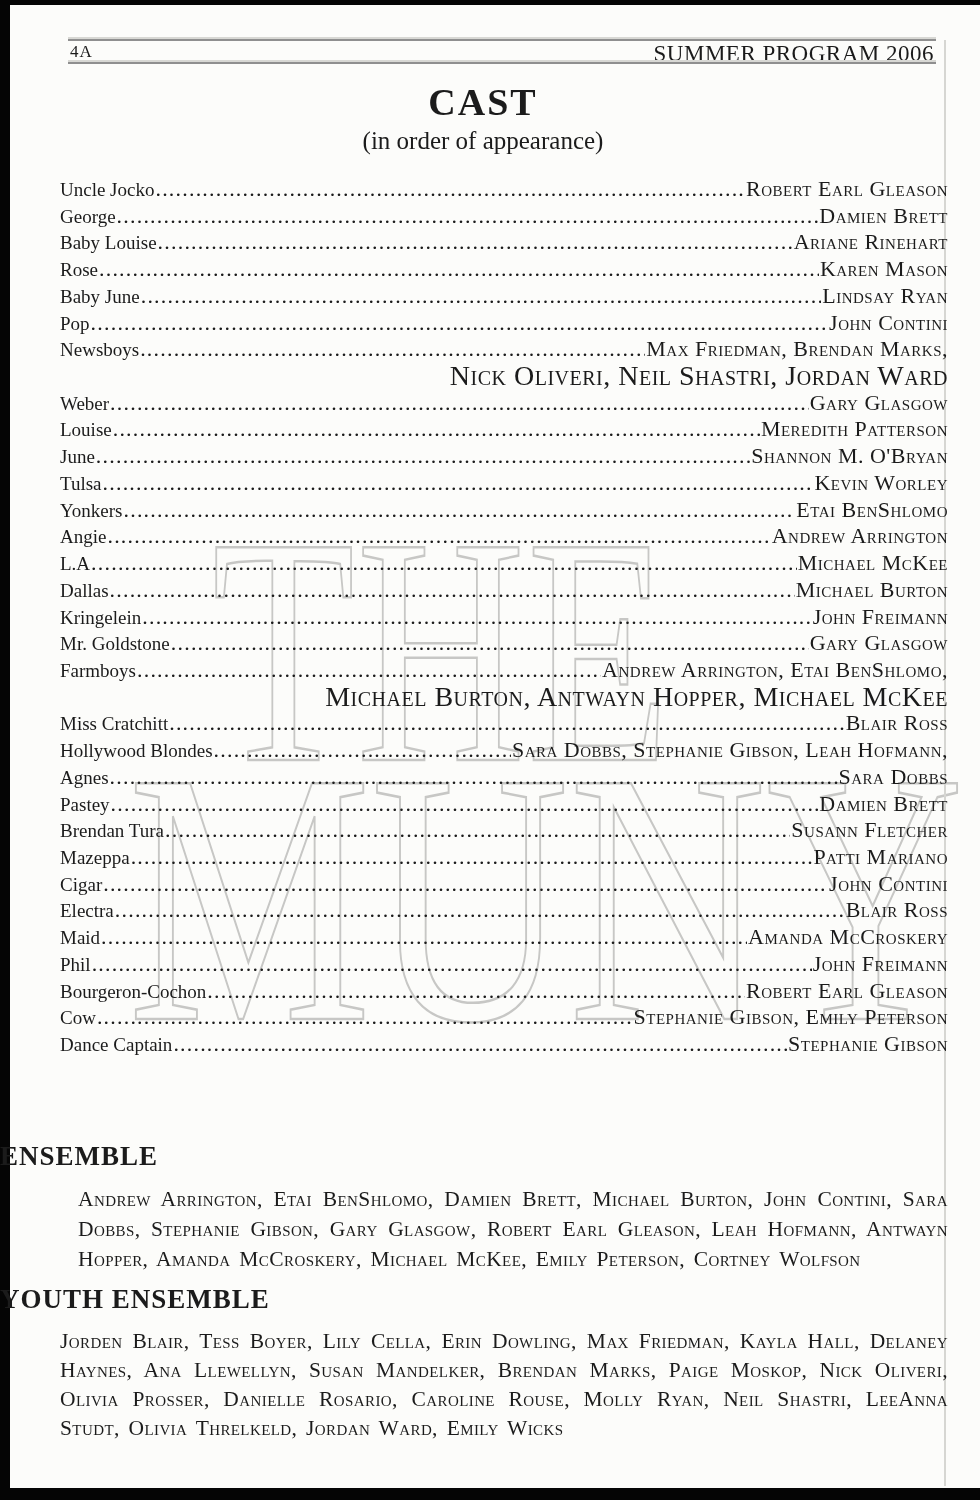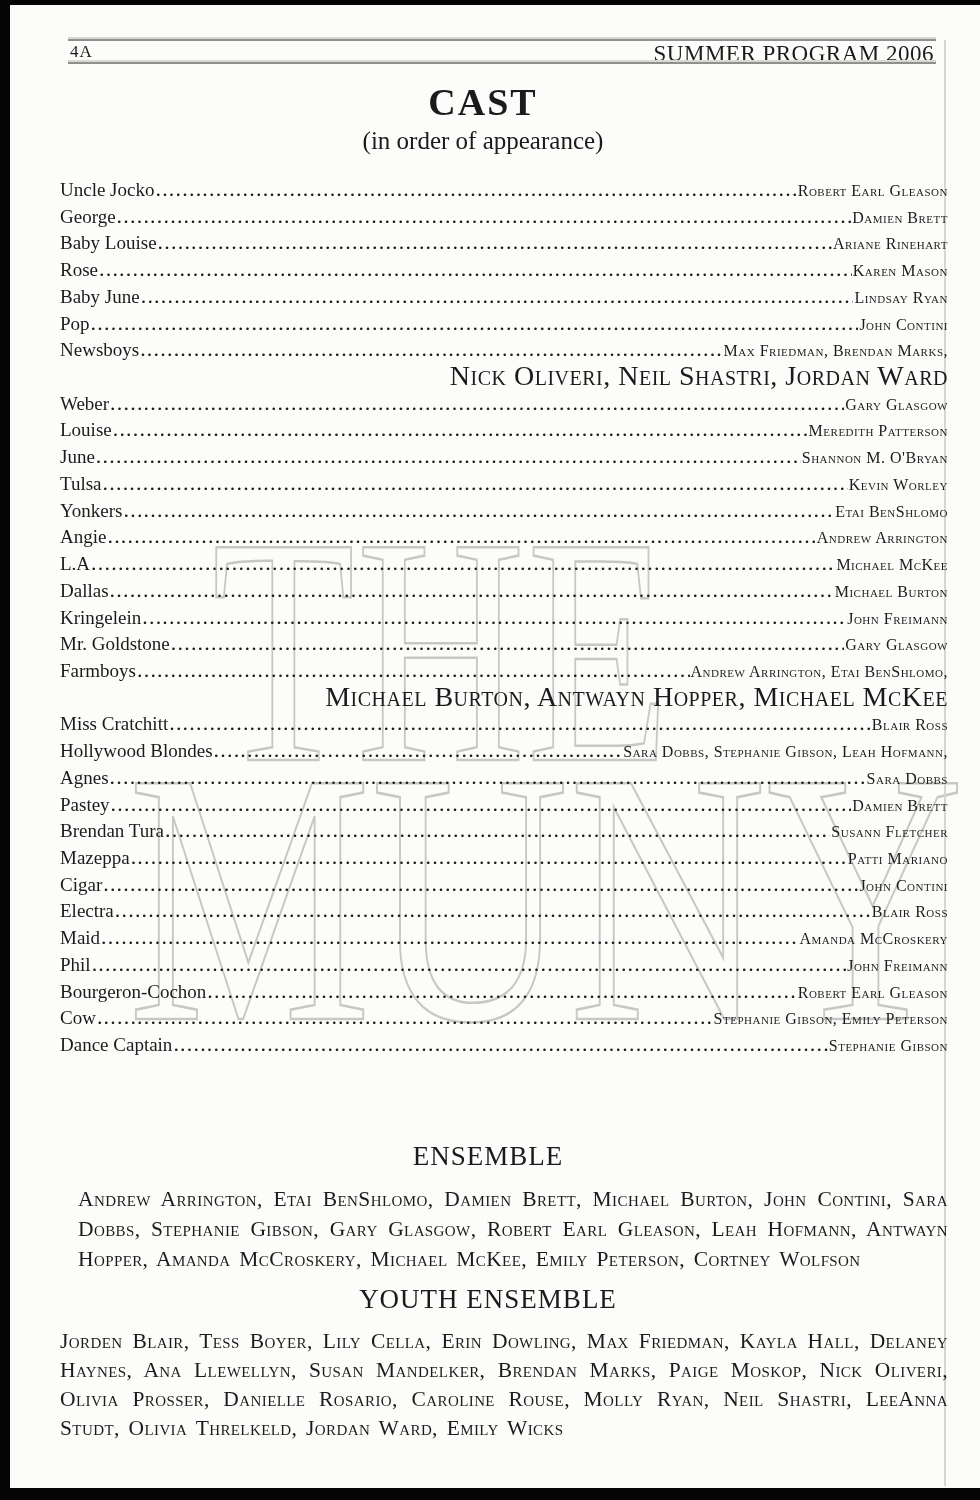--- a/index.html
+++ b/index.html
@@ -39,27 +39,27 @@
   
   .cast-list { position:absolute; left:60px; right:32px; top:176px; z-index:1; }
   .cast-row { width:100%; }
   .line1 { display:flex; align-items:baseline; line-height:26.72px; height:26.72px; }
   .role { font-size:19px; white-space:nowrap; flex:0 0 auto; }
   .leader { flex:1 1 0; min-width:0; overflow:hidden; margin:0 1px; }
   .leader::after {
     content:"............................................................................................................................................................................................................................................................................................................................................................................................................";
     font-size:22px; letter-spacing:1.2px; white-space:nowrap;
   }
-  .actor { font-size:16px; font-variant:small-caps; letter-spacing:0.5px; white-space:nowrap; flex:0 0 auto; }
+  .actor { font-size:22px; font-variant:small-caps; letter-spacing:0.5px; white-space:nowrap; flex:0 0 auto; }
   .line2 { display:block; text-align:right; line-height:26.72px; height:26.72px;
            font-size:28px; font-variant:small-caps; letter-spacing:0.5px; }
 
   
-  .section-title { position:absolute; left:0; right:4px; text-align:center;
-                   font-size:27px; font-weight:normal; letter-spacing:1px; z-index:1; }
+  .section-title { position:absolute; left:0; right:4px; text-align:left;
+                   font-size:27px; font-weight:bold; letter-spacing:1px; z-index:1; }
   .ensemble-title { top:1141px; }
   .names-para { position:absolute; left:60px; right:32px; text-align:justify;
                 font-size:21.5px; font-variant:small-caps; letter-spacing:0.4px;
                 word-spacing:3px; line-height:30px; z-index:1; }
   .ensemble-names { top:1184px;margin-left:18px; }
   .youth-title { top:1284px; }
   .youth-names { top:1327px; line-height:29px; }
 </style>
 </head>
 <body>

